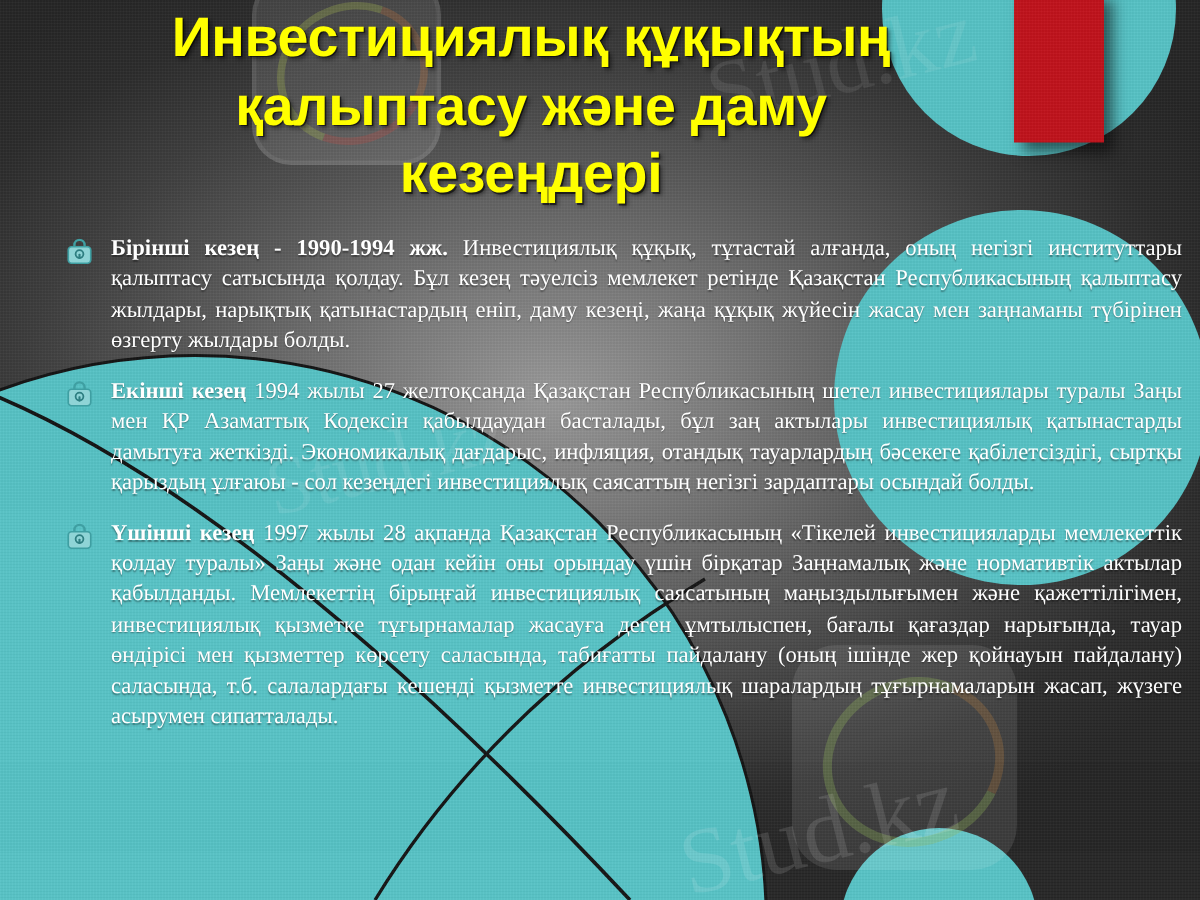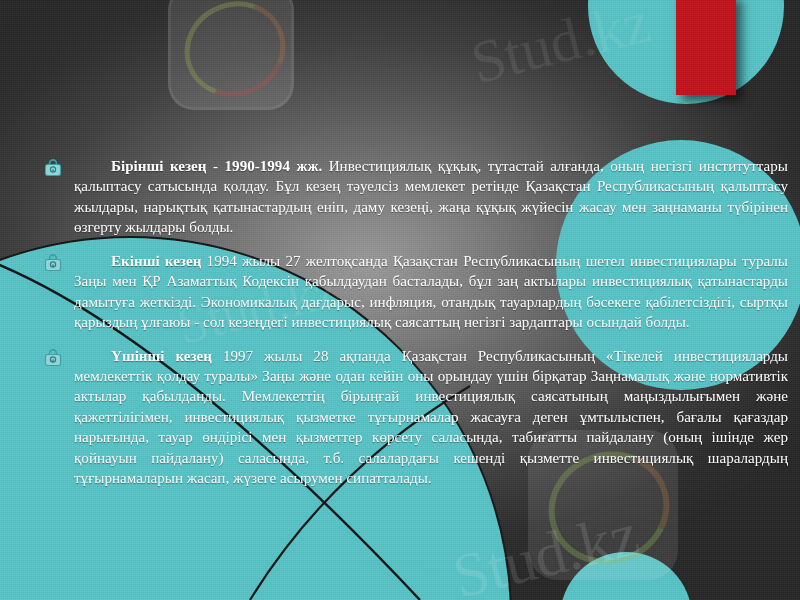--- a/index.html
+++ b/index.html
@@ -183,21 +183,20 @@
     flex: 1 1 auto;
     color: #ffffff;
     font-family: "Liberation Serif", "DejaVu Serif", serif;
     font-size: 15.1px;
     line-height: 1.355;
     text-align: justify;
     text-shadow: 0 1px 1px rgba(0,0,0,0.38);
   }
   .para-text b {
     font-weight: bold;
-    margin-left: 37px;
   }
 </style>
 </head>
 <body>
 
 <div id="slide">
 
   <div class="circle" id="circle-right-top"></div>
   <div class="circle" id="circle-right-mid"></div>
   <div class="circle outlined" id="circle-left-big"></div>
@@ -215,20 +214,25 @@
   <div class="watermark" id="watermark-logo-top">
     <div class="swoosh"></div>
   </div>
   <div class="watermark" id="watermark-logo-bottom">
     <div class="swoosh"></div>
   </div>
   <div class="watermark" id="watermark-text-top">Stud.kz</div>
   <div class="watermark" id="watermark-text-mid">Stud.kz</div>
   <div class="watermark" id="watermark-text-bottom">Stud.kz</div>
 
+  <div id="title">
+      <div>Инвестициялық құқықтың</div>
+      <div>қалыптасу және даму</div>
+      <div>кезеңдері</div>
+    </div>
 
   <div id="body-content">
       <div class="para-row">
         <span class="bullet">
           <svg width="18" height="18" viewBox="0 0 18 18">
             <rect x="1.5" y="5.5" width="15" height="11" rx="2.2" ry="2.2" fill="#8fd4d6" stroke="#3f9fa2" stroke-width="1.1"></rect>
             <path d="M5.6 5.6 V4.3 A3.4 3.4 0 0 1 12.4 4.3 V5.6" fill="none" stroke="#3f9fa2" stroke-width="1.6"></path>
             <circle cx="9" cy="10.4" r="2.6" fill="none" stroke="#2e7e81" stroke-width="1.2"></circle>
             <rect x="8.3" y="10.2" width="1.4" height="3.4" rx="0.5" fill="#2e7e81"></rect>
           </svg>

